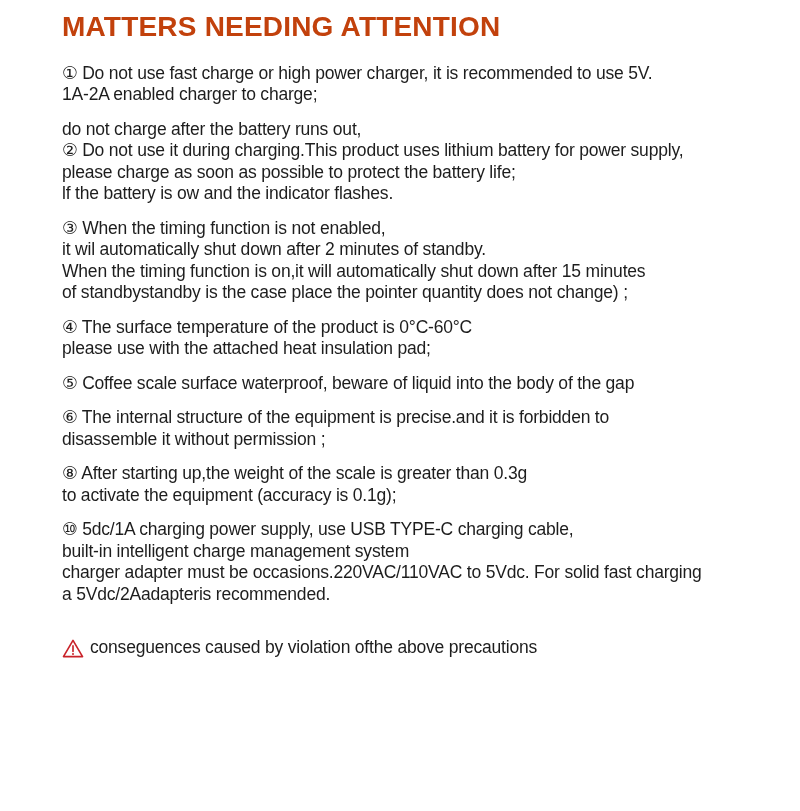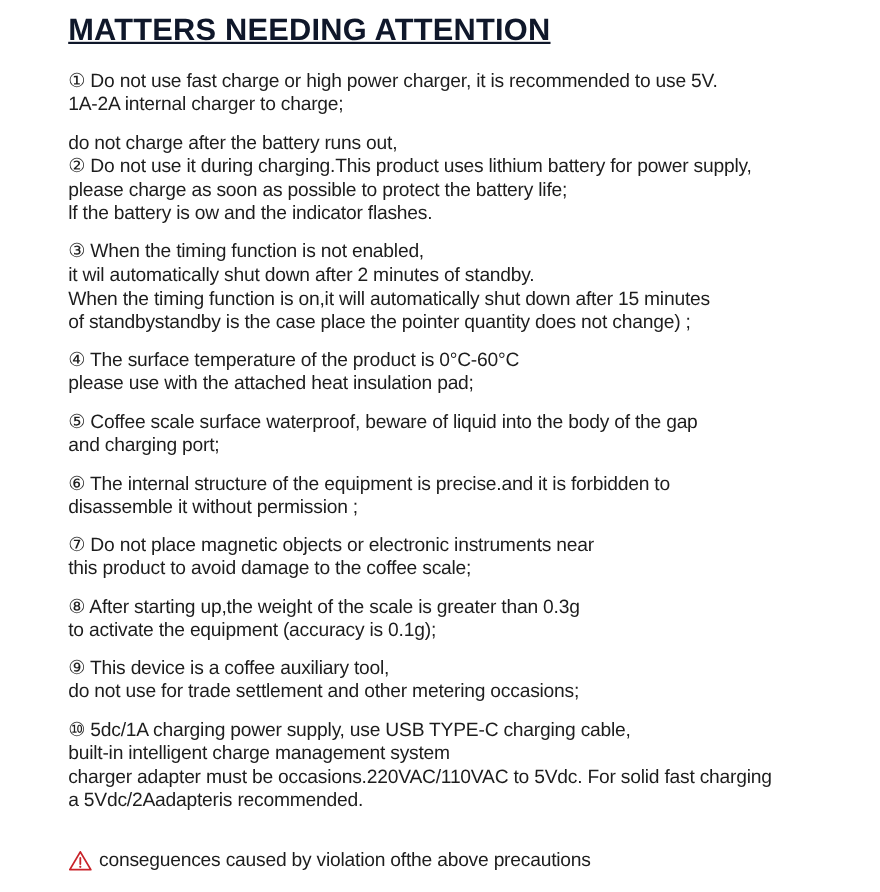--- a/index.html
+++ b/index.html
@@ -15,25 +15,24 @@
     color: #1d1d1d;
     box-sizing: border-box;
   }
   .page {
     padding: 12px 28px 0 62px;
     box-sizing: border-box;
   }
   .title {
     font-size: 28px;
     font-weight: 700;
-    color: #0f172a;
+    color: #c2410c;
     letter-spacing: 0.2px;
     margin: 0 0 20px 0;
     line-height: 1.1;
-    text-decoration: underline;
   }
   .notice-list { }
   .item {
     margin: 0 0 13px 0;
   }
   .line {
     font-size: 17.5px;
     line-height: 21.5px;
     letter-spacing: -0.2px;
     white-space: nowrap;
@@ -58,57 +57,48 @@
 </head>
 <body>
 
 <div class="page">
 
   <h1 class="title">MATTERS NEEDING ATTENTION</h1>
 
   <div class="notice-list">
       <div class="item">
         <div class="line">① Do not use fast charge or high power charger, it is recommended to use 5V.</div>
-        <div class="line">1A-2A internal charger to charge;</div>
+        <div class="line">1A-2A enabled charger to charge;</div>
       </div>
       <div class="item">
         <div class="line">do not charge after the battery runs out,</div>
         <div class="line">② Do not use it during charging.This product uses lithium battery for power supply,</div>
         <div class="line">please charge as soon as possible to protect the battery life;</div>
         <div class="line">lf the battery is ow and the indicator flashes.</div>
       </div>
       <div class="item">
         <div class="line">③ When the timing function is not enabled,</div>
         <div class="line">it wil automatically shut down after 2 minutes of standby.</div>
         <div class="line">When the timing function is on,it will automatically shut down after 15 minutes</div>
         <div class="line">of standbystandby is the case place the pointer quantity does not change) ;</div>
       </div>
       <div class="item">
         <div class="line">④ The surface temperature of the product is 0°C-60°C</div>
         <div class="line">please use with the attached heat insulation pad;</div>
       </div>
       <div class="item">
         <div class="line">⑤ Coffee scale surface waterproof, beware of liquid into the body of the gap</div>
-        <div class="line">and charging port;</div>
       </div>
       <div class="item">
         <div class="line">⑥ The internal structure of the equipment is precise.and it is forbidden to</div>
         <div class="line">disassemble it without permission ;</div>
       </div>
       <div class="item">
-        <div class="line">⑦ Do not place magnetic objects or electronic instruments near</div>
-        <div class="line">this product to avoid damage to the coffee scale;</div>
-      </div>
-      <div class="item">
         <div class="line">⑧ After starting up,the weight of the scale is greater than 0.3g</div>
         <div class="line">to activate the equipment (accuracy is 0.1g);</div>
-      </div>
-      <div class="item">
-        <div class="line">⑨ This device is a coffee auxiliary tool,</div>
-        <div class="line">do not use for trade settlement and other metering occasions;</div>
       </div>
       <div class="item">
         <div class="line">⑩ 5dc/1A charging power supply, use USB TYPE-C charging cable,</div>
         <div class="line">built-in intelligent charge management system</div>
         <div class="line">charger adapter must be occasions.220VAC/110VAC to 5Vdc. For solid fast charging</div>
         <div class="line">a 5Vdc/2Aadapteris recommended.</div>
       </div>
     </div>
 
   <div class="warning">

